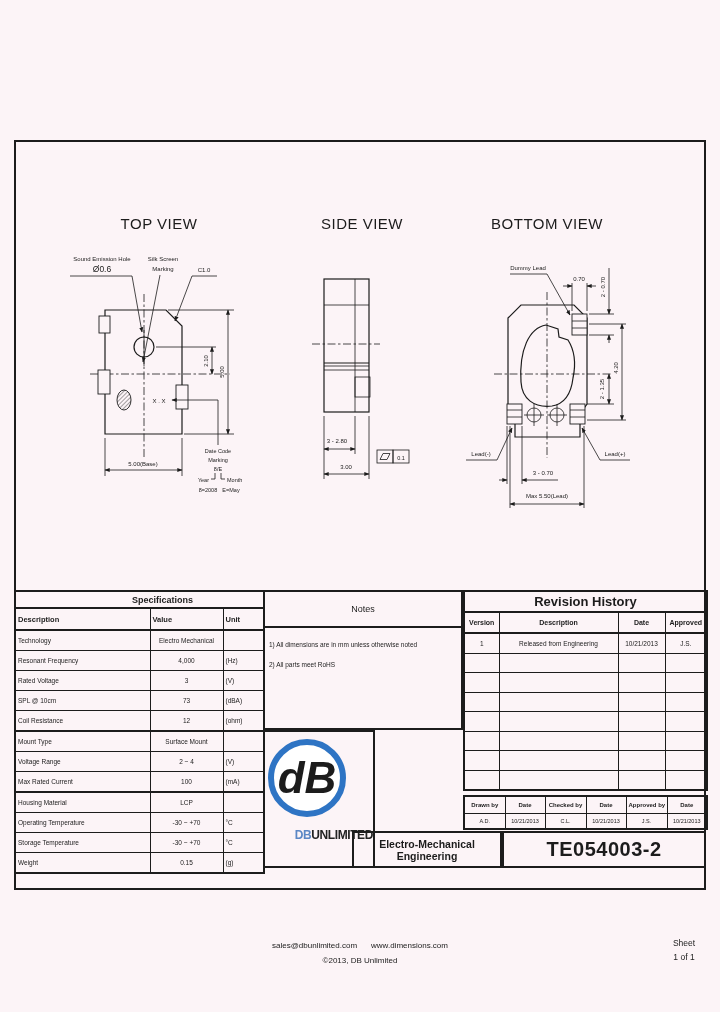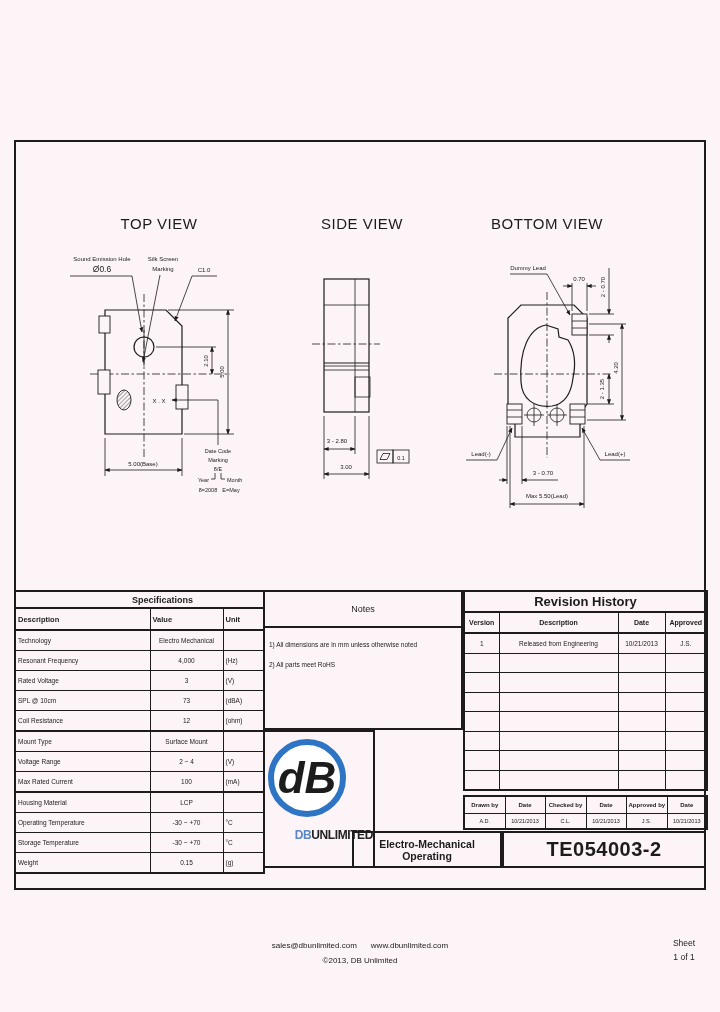--- a/index.html
+++ b/index.html
@@ -414,26 +414,26 @@
   <div class="logo-cell">
     <svg width="85" height="92" viewBox="0 0 85 92">
       <circle cx="42" cy="46" r="36" fill="#ffffff" stroke="#2e74c4" stroke-width="6"></circle>
       <text x="42" y="61" text-anchor="middle" font-family="DejaVu Serif, serif" font-style="italic" font-weight="bold" font-size="44" fill="#2e74c4">dB</text>
     </svg>
     <div class="logo-word">
       <span class="logo-db">DB</span><span class="logo-unl">UNLIMITED</span>
     </div>
   </div>
 
-  <div class="title-cell">Electro-Mechanical Operating</div>
+  <div class="title-cell">Electro-Mechanical Engineering</div>
   <div class="part-cell">TE054003-2</div>
 
   <div class="footer">
     <div>
-      <span>sales@dbunlimited.com</span><span class="gap"></span><span>www.dbunlimited.com</span>
+      <span>sales@dbunlimited.com</span><span class="gap"></span><span>www.dimensions.com</span>
     </div>
     <div>©2013, DB Unlimited</div>
   </div>
   <div class="sheet">
     <div>Sheet</div>
     <div>1 of 1</div>
   </div>
 </div>
 
 </body></html>

